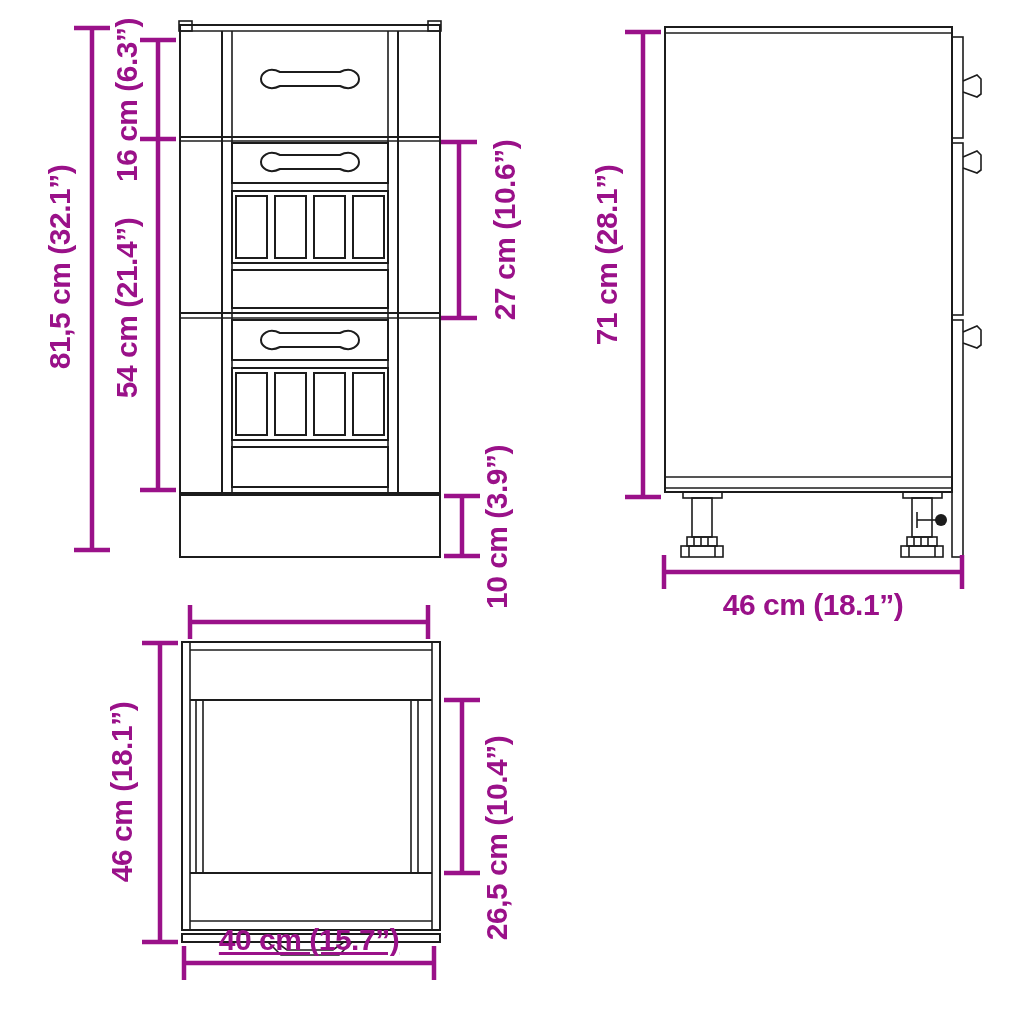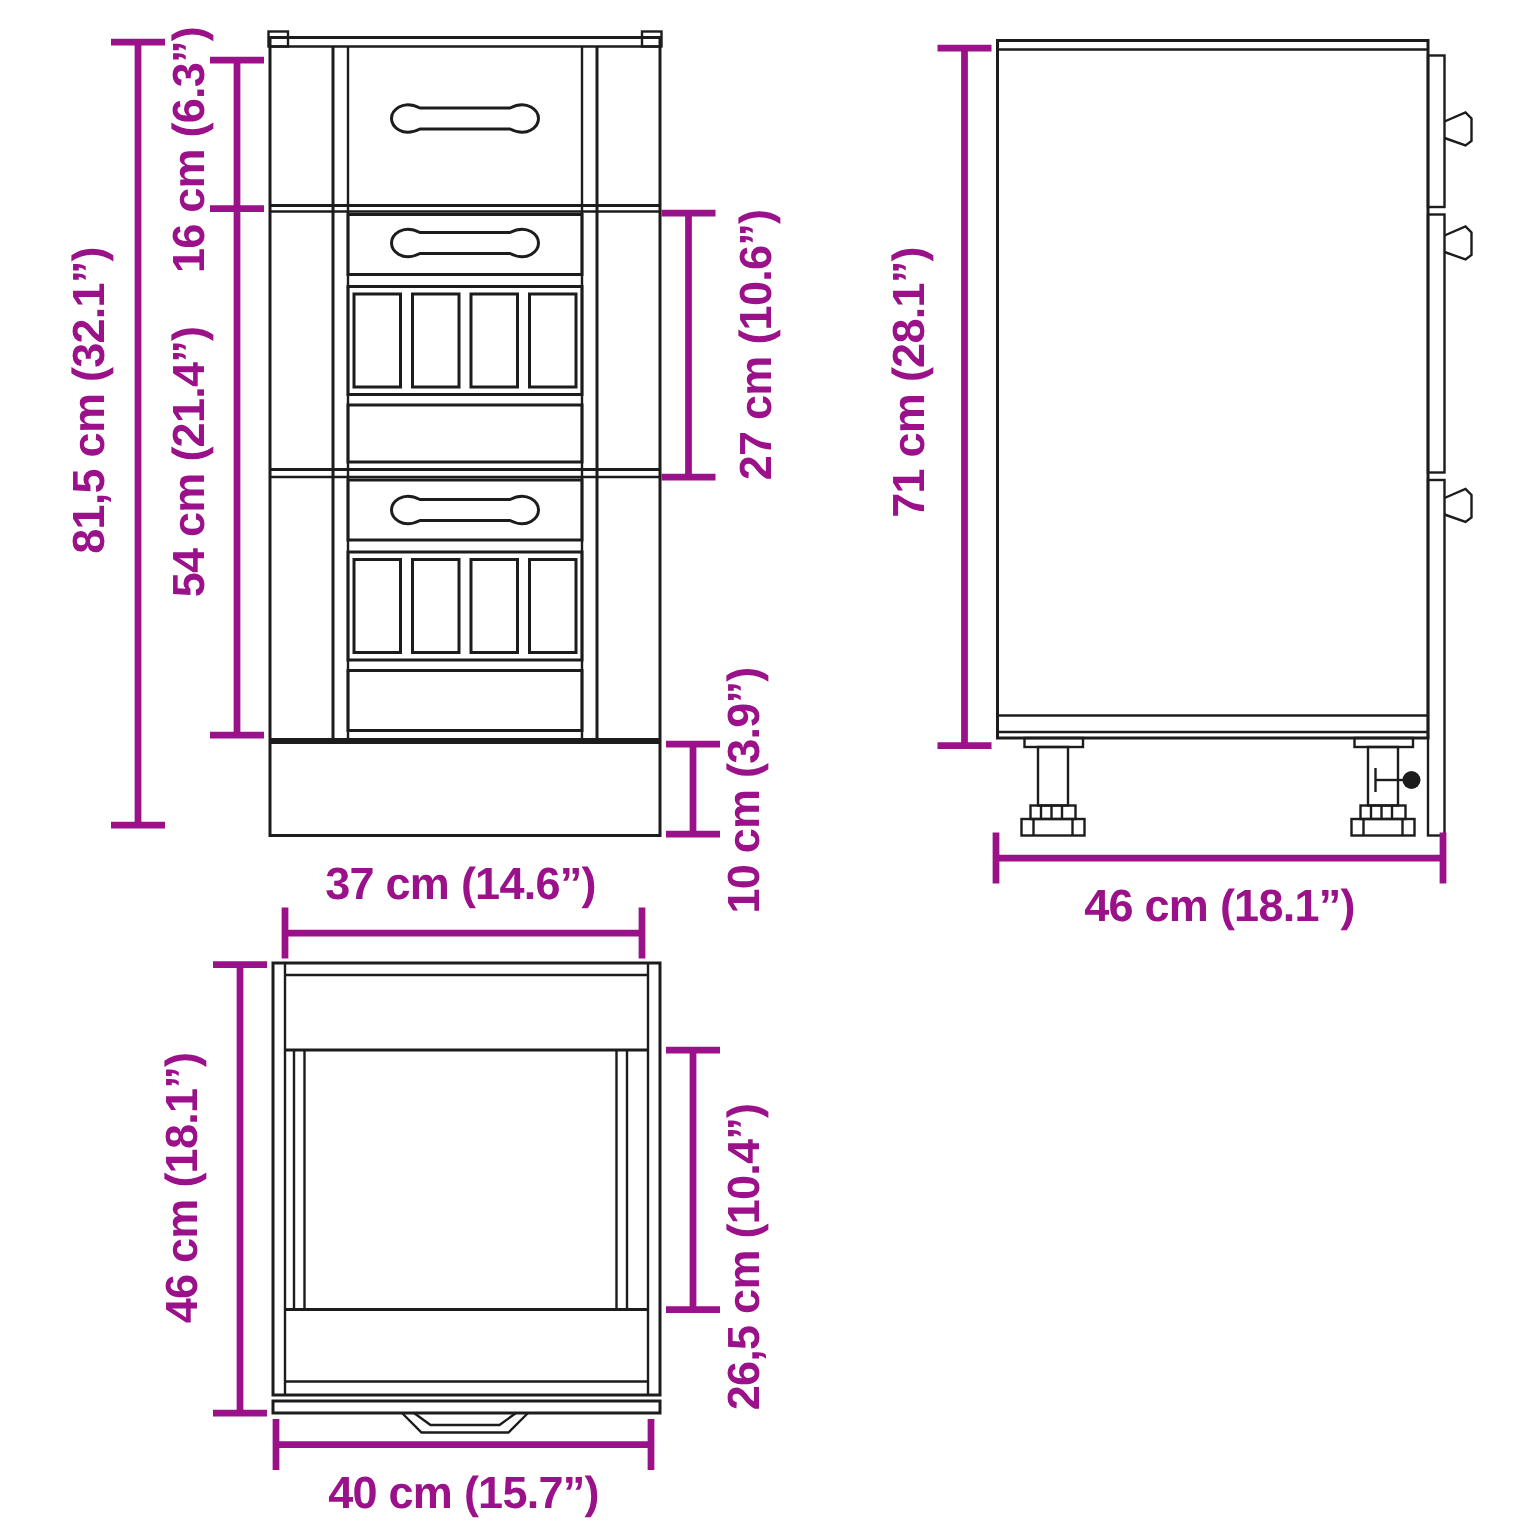--- a/index.html
+++ b/index.html
@@ -191,20 +191,19 @@
       <line class="dim" x1="184" y1="946" x2="184" y2="980"></line>
       <line class="dim" x1="434" y1="946" x2="434" y2="980"></line>
     </g>
   </svg>
 
   <div class="dim-label vert" style="left:60px;  top:267px;">81,5 cm (32.1”)</div>
   <div class="dim-label vert" style="left:127px; top:100px;">16 cm (6.3”)</div>
   <div class="dim-label vert" style="left:127px; top:308px;">54 cm (21.4”)</div>
   <div class="dim-label vert" style="left:505px; top:230px;">27 cm (10.6”)</div>
   <div class="dim-label vert" style="left:497px; top:527px;">10 cm (3.9”)</div>
-  <div class="dim-label" style="left:307px; top:590px;">37 cm (14.6”)</div>
   <div class="dim-label vert" style="left:607px; top:255px;">71 cm (28.1”)</div>
   <div class="dim-label" style="left:813px; top:605px;">46 cm (18.1”)</div>
   <div class="dim-label vert" style="left:122px; top:792px;">46 cm (18.1”)</div>
   <div class="dim-label vert" style="left:497px; top:838px;">26,5 cm (10.4”)</div>
-  <div class="dim-label" style="left:309px; top:996px;">40 cm (15.7”)</div>
+  <div class="dim-label" style="left:309px; top:940px;text-decoration:underline;">40 cm (15.7”)</div>
 
 </div>
 
 </body></html>

